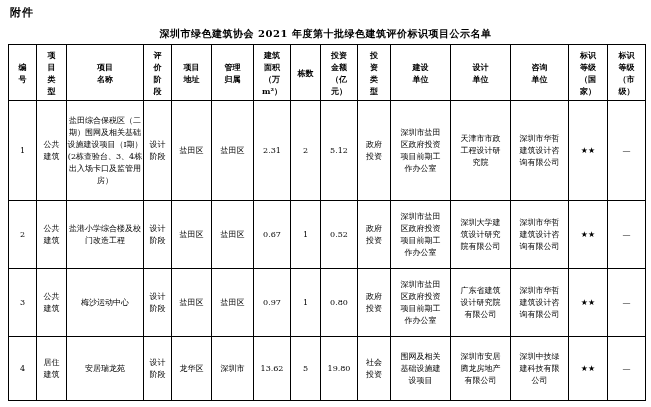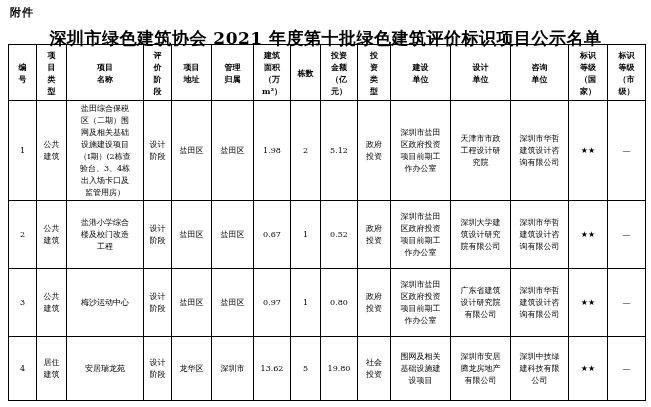--- a/index.html
+++ b/index.html
@@ -7,21 +7,21 @@
     width:651px;height:407px;background:#ffffff;color:#000;
     font-family:"DejaVu Serif","Liberation Serif",serif;
     position:relative;overflow:hidden;
   }
   .attachment{
     position:absolute;left:10px;top:5px;
     font-size:11px;font-weight:bold;letter-spacing:1px;
   }
   .doc-title{
     position:absolute;top:27px;left:0;width:100%;
-    text-align:center;font-size:17px;font-weight:bold;letter-spacing:0.5px;
+    text-align:center;font-size:10px;font-weight:bold;letter-spacing:0.5px;
   }
   table.projects{
     position:absolute;left:8px;top:44px;width:637px;
     border-collapse:collapse;table-layout:fixed;
   }
   th,td{
     border:1px solid #000;
     text-align:center;vertical-align:middle;
     font-size:8px;line-height:1.5;
     white-space:pre-line;word-break:break-all;
@@ -29,21 +29,21 @@
   }
   th{font-weight:bold;padding:1px 0;}
   
   thead tr{height:56px;}
   tbody tr:nth-child(1){height:100px;}
   tbody tr:nth-child(2){height:68px;}
   tbody tr:nth-child(3){height:68px;}
   tbody tr:nth-child(4){height:64px;}
   
   td:nth-child(11),td:nth-child(12),td:nth-child(13){padding:1px 7px;}
-  td:nth-child(3){padding:1px 12px;}
+  td:nth-child(3){padding:1px 0;}
 </style>
 </head>
 <body>
 
 <div class="attachment">附件</div>
 
 <div class="doc-title">深圳市绿色建筑协会 2021 年度第十批绿色建筑评价标识项目公示名单</div>
 
 <table class="projects">
   <colgroup>
@@ -113,21 +113,21 @@
   <tbody>
       <tr>
         <td>1</td>
         <td>公共
 建筑</td>
         <td>盐田综合保税区（二期）围网及相关基础设施建设项目（Ⅰ期）(2栋查验台、3、4栋出入场卡口及监管用房）</td>
         <td>设计
 阶段</td>
         <td>盐田区</td>
         <td>盐田区</td>
-        <td>1.98</td>
+        <td>2.31</td>
         <td>2</td>
         <td>5.12</td>
         <td>政府
 投资</td>
         <td>深圳市盐田区政府投资项目前期工作办公室</td>
         <td>天津市市政工程设计研究院</td>
         <td>深圳市华哲建筑设计咨询有限公司</td>
         <td>★★</td>
         <td>—</td>
       </tr>

